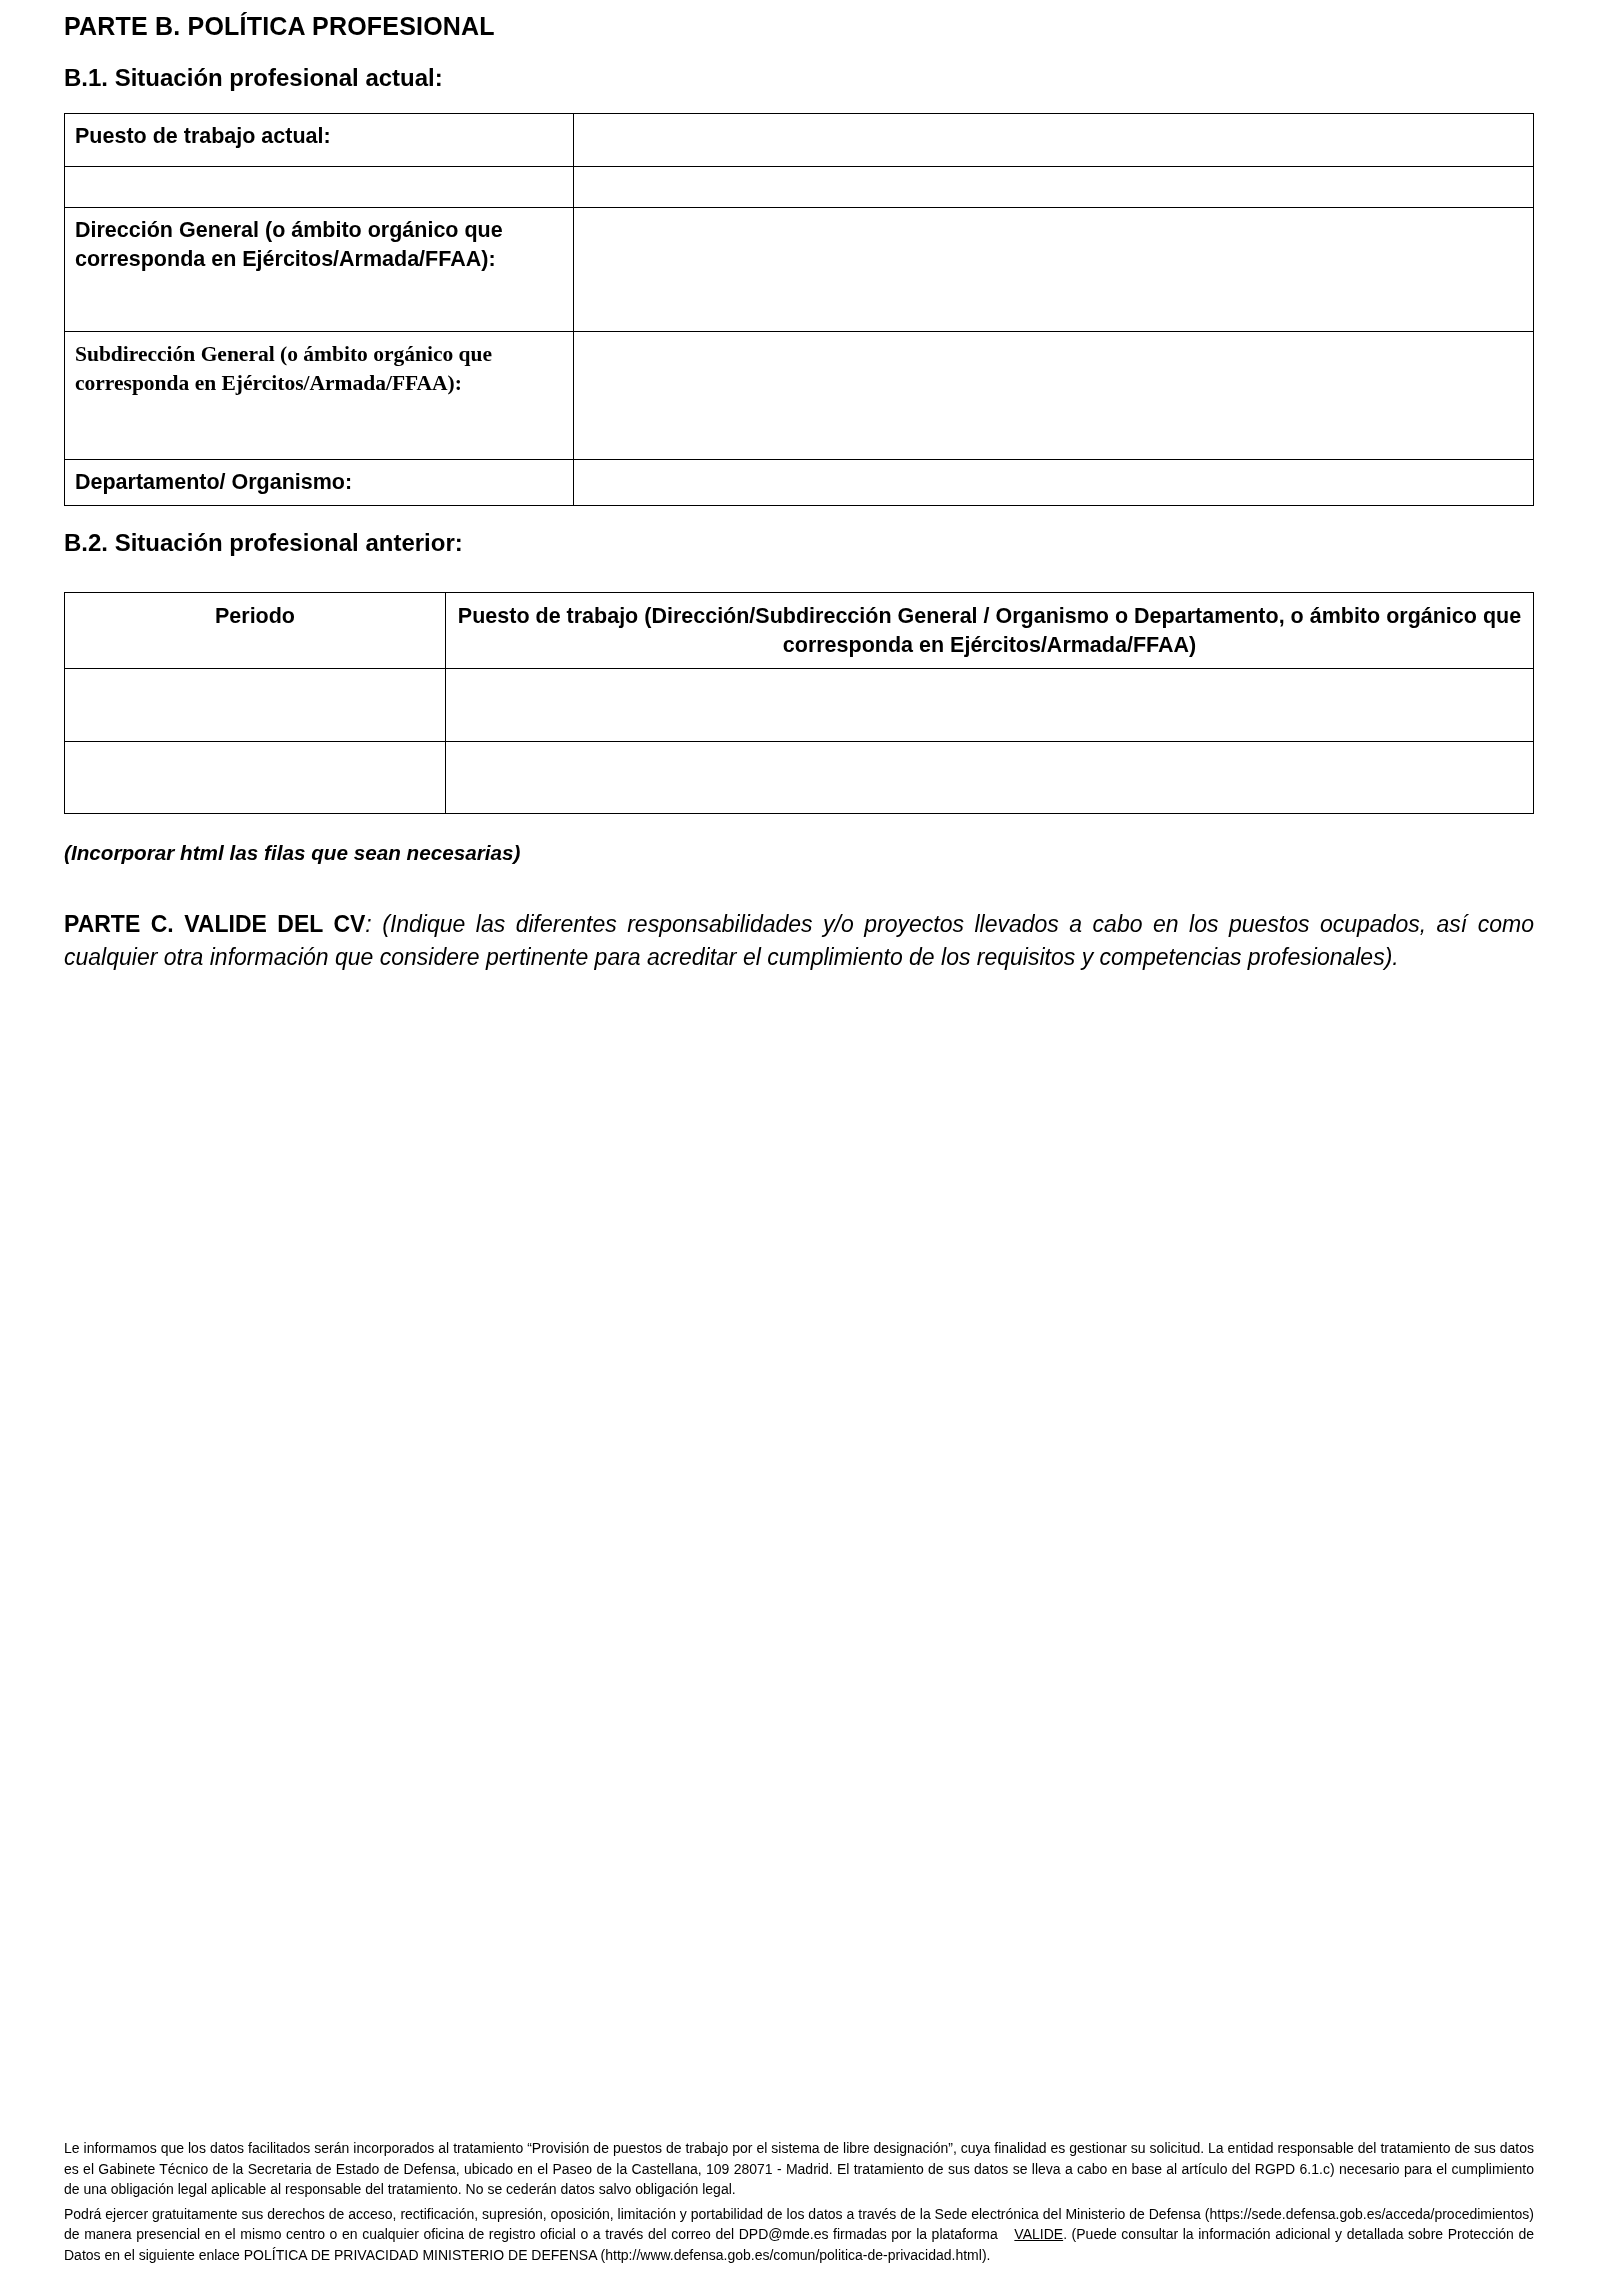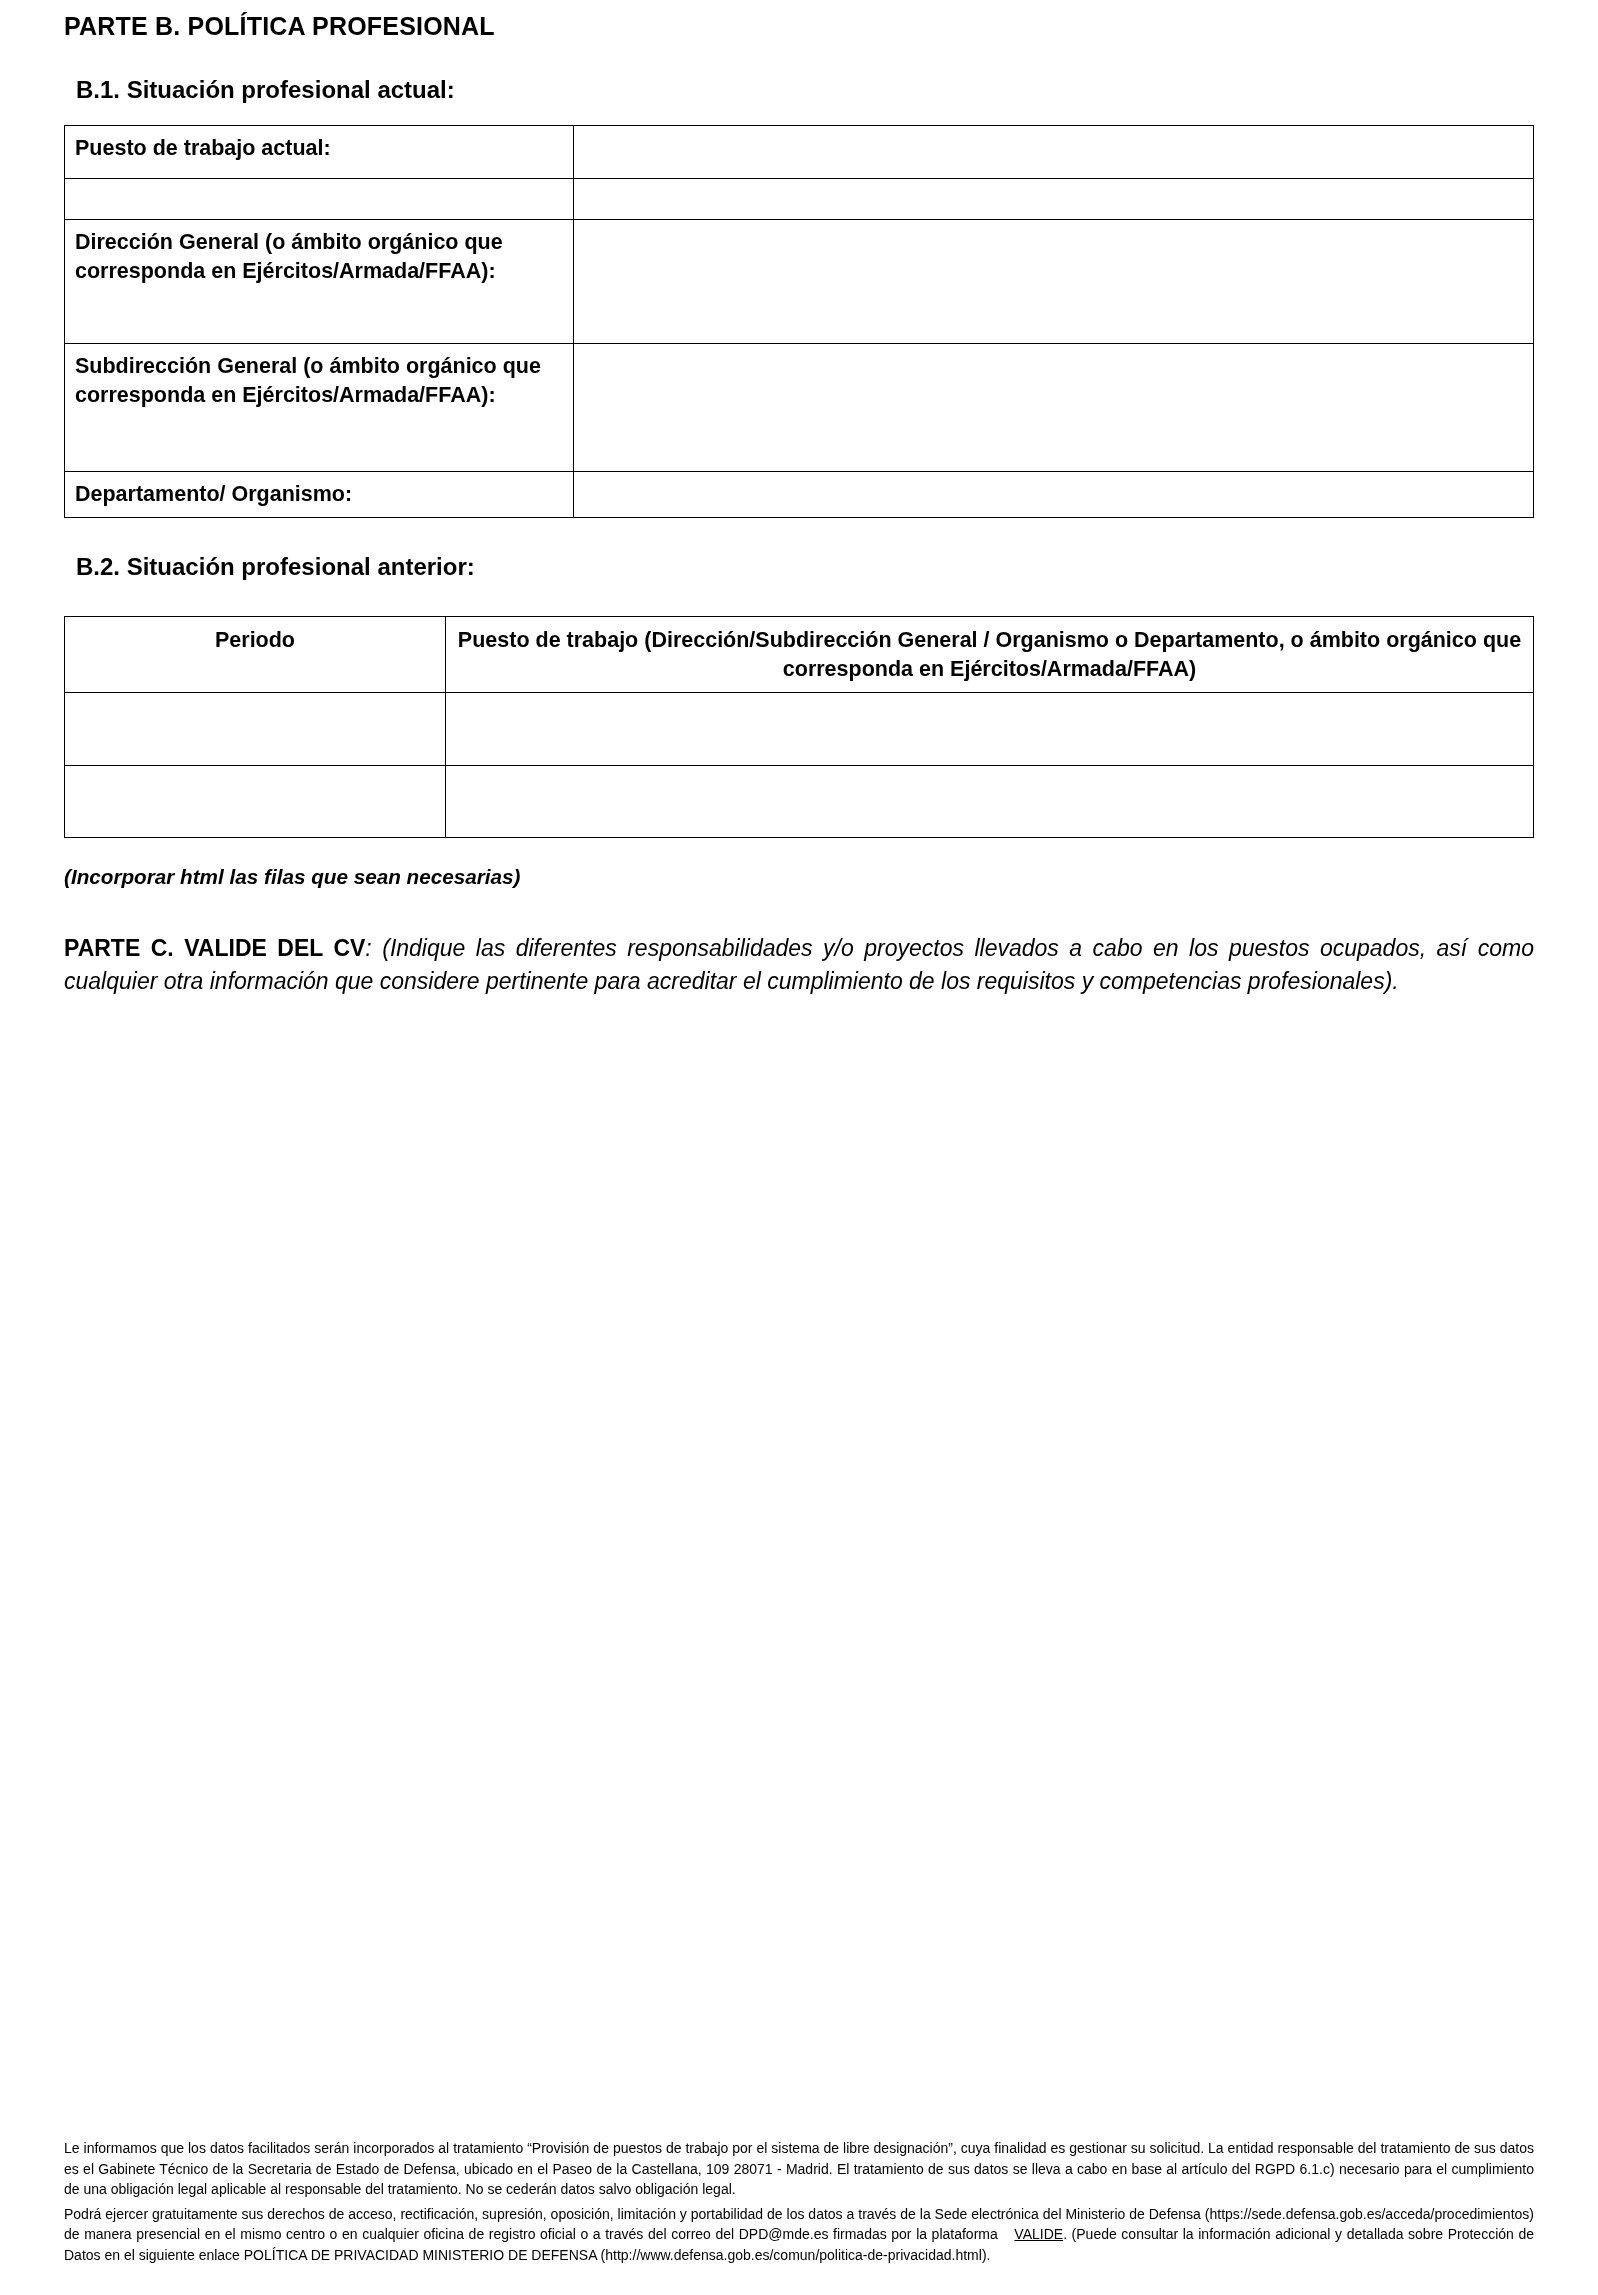--- a/index.html
+++ b/index.html
@@ -27,21 +27,21 @@
   .part-title {
     font-size: 25px;
     font-weight: bold;
     letter-spacing: 0.2px;
     margin: 0;
     padding-top: 11.6px;
   }
   .sub-title {
     font-size: 24px;
     font-weight: bold;
-    margin: 12px;
+    margin: 0;
     padding-top: 23px;
   }
   .sub-title .num { font-weight: bold; }
 
   
   table.form {
     border-collapse: collapse;
     width: 100%;
     table-layout: fixed;
     padding-left: 40px;
@@ -56,21 +56,21 @@
     width: 488px;
     font-size: 21.5px;
     font-weight: bold;
     line-height: 1.33;
   }
   .tbl-b1 td.value { }
 
   .r-puesto { height: 53px; }
   .r-blank  { height: 41px; }
   .r-dg     { height: 124px; }
-  .r-sdg    { height: 128px; }
+  .r-sdg    { height: 128px; font-family: Liberation Serif, serif; }
   .r-fecha  { height: 46px; }
   .r-dep    { height: 46px; }
 
   .tbl-b2 { margin-top: 35px; }
   .tbl-b2 th {
     font-size: 21.5px;
     font-weight: bold;
     text-align: center;
     vertical-align: middle;
     line-height: 1.35;

